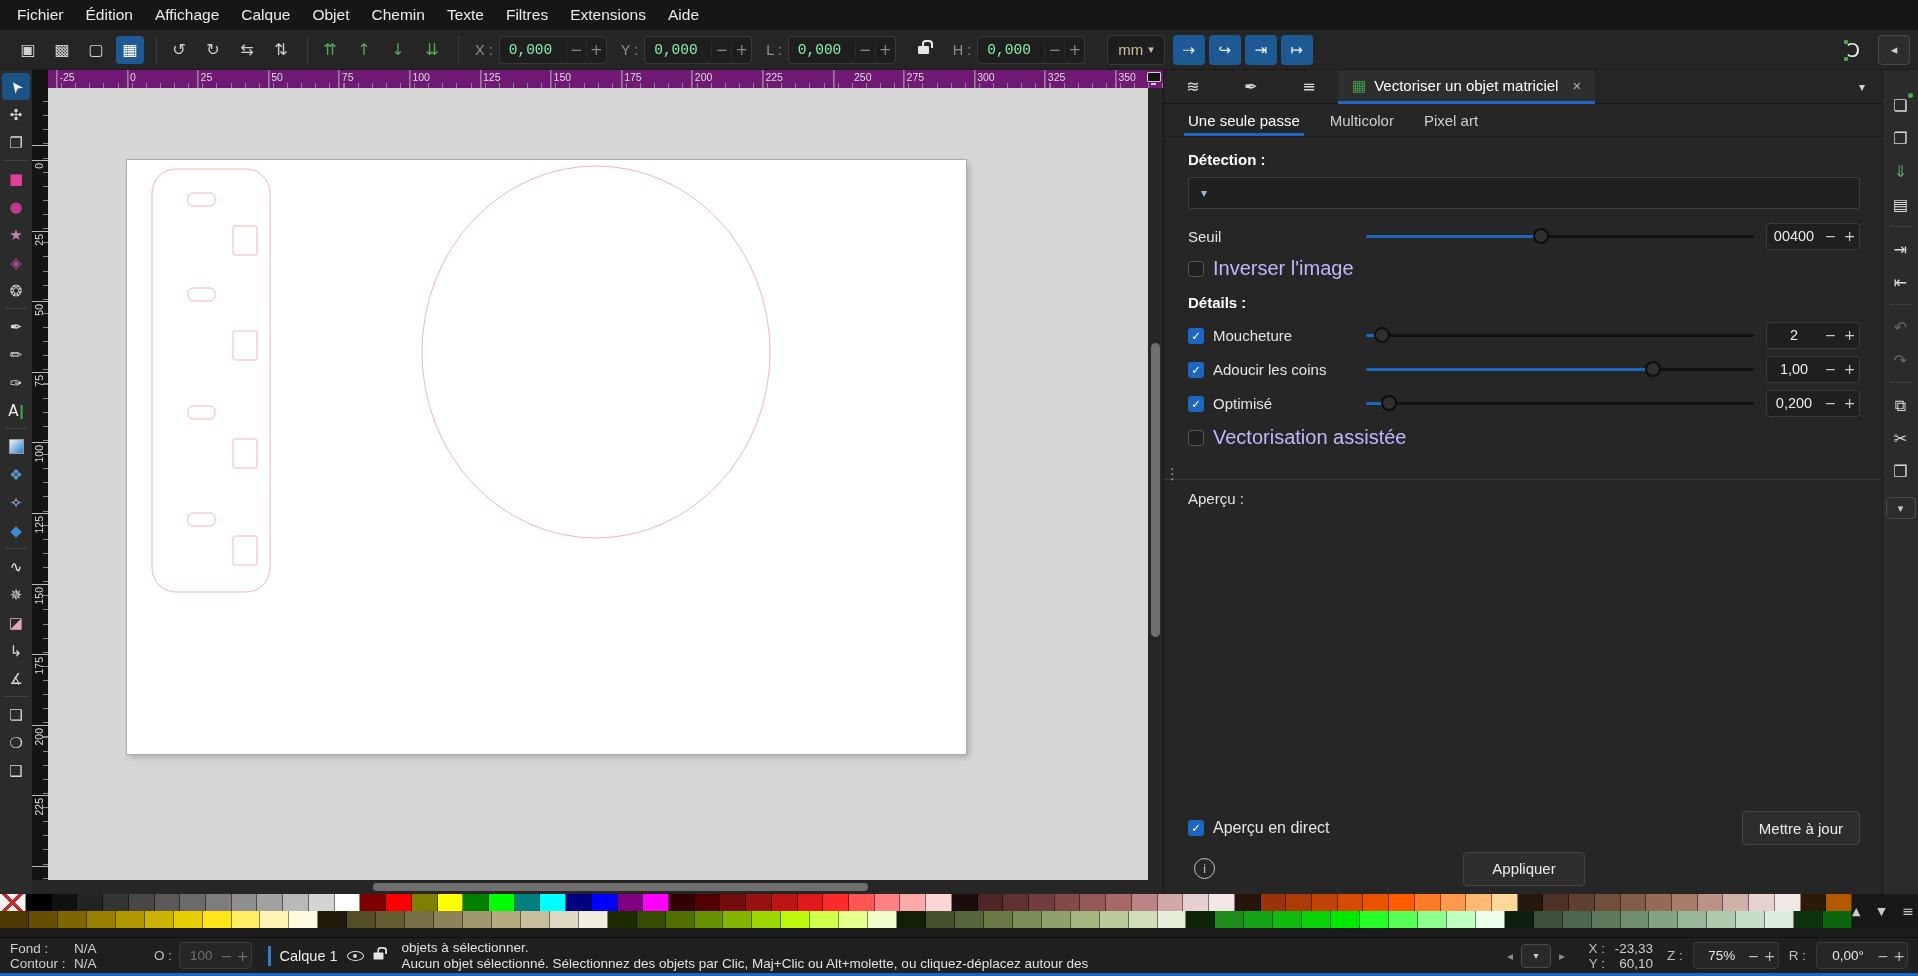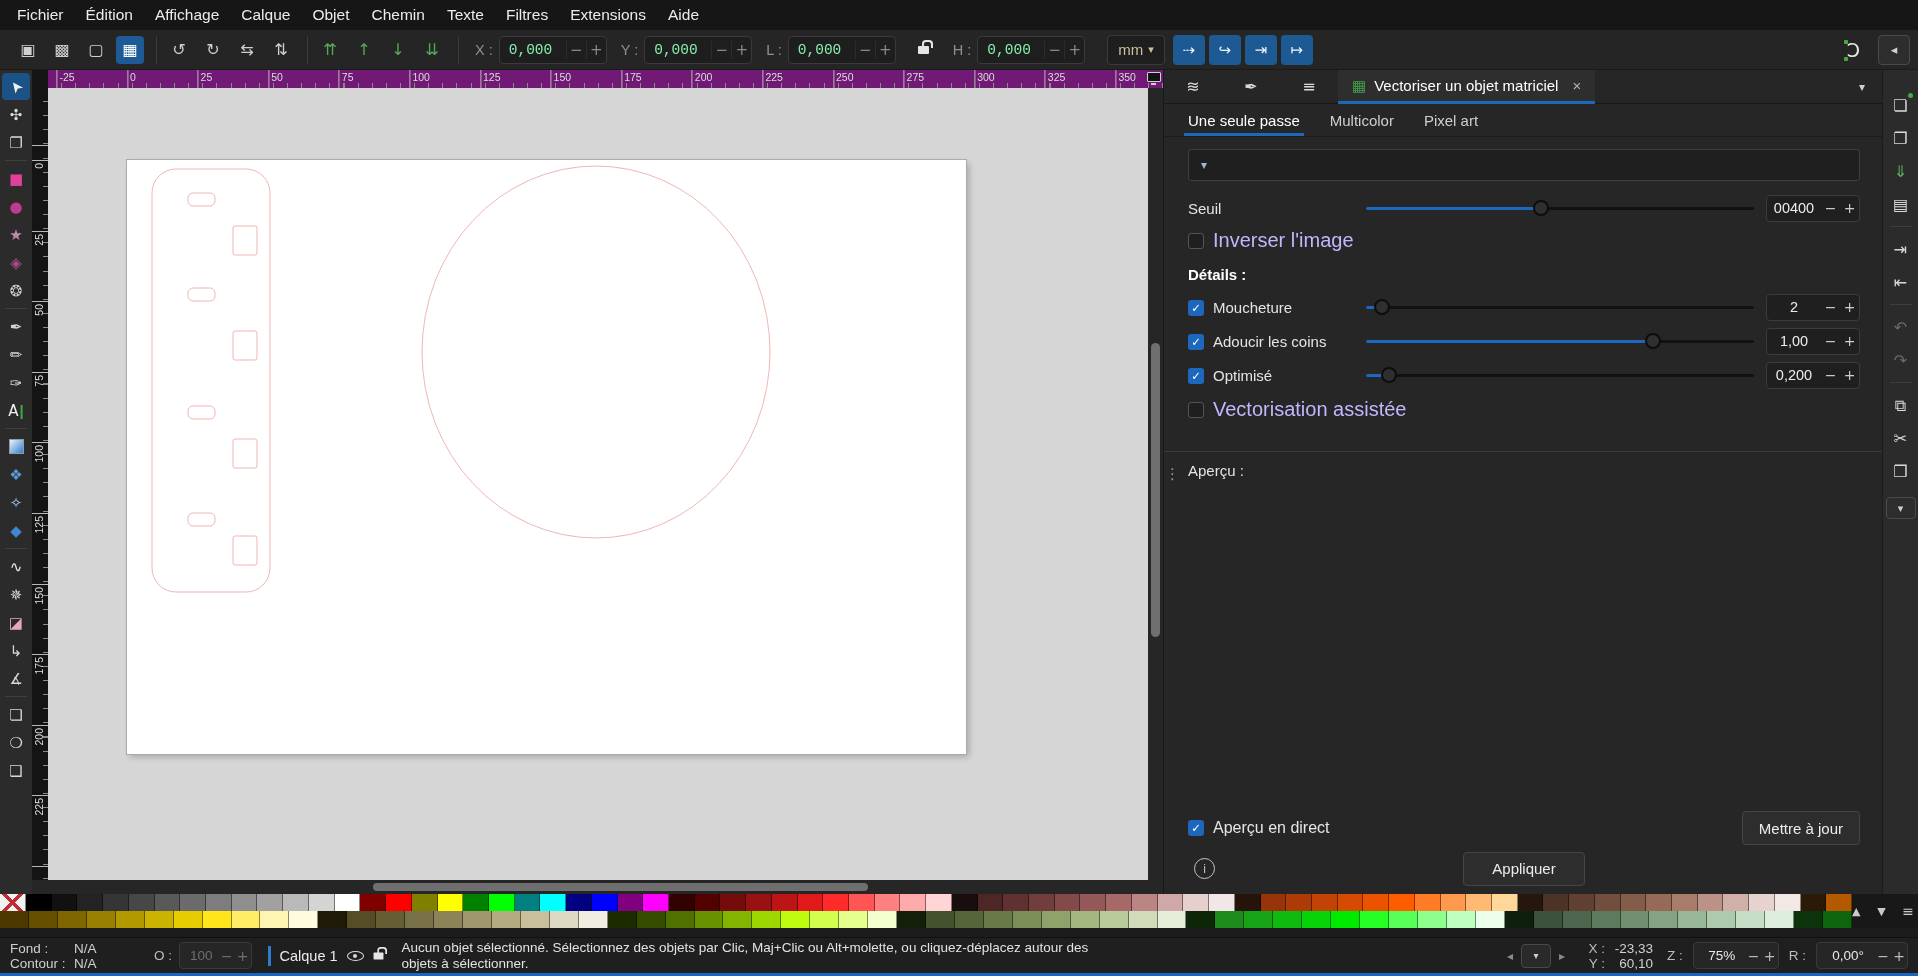--- a/index.html
+++ b/index.html
@@ -374,21 +374,21 @@
           <span class="hrl" style="left: 82px;">0</span>
           <span class="hrl" style="left: 152.6px;">25</span>
           <span class="hrl" style="left: 223.2px;">50</span>
           <span class="hrl" style="left: 293.8px;">75</span>
           <span class="hrl" style="left: 364.4px;">100</span>
           <span class="hrl" style="left: 435px;">125</span>
           <span class="hrl" style="left: 505.6px;">150</span>
           <span class="hrl" style="left: 576.2px;">175</span>
           <span class="hrl" style="left: 646.8px;">200</span>
           <span class="hrl" style="left: 717.4px;">225</span>
-          <span class="hrl" style="left: 788px;">250</span>
+          <span class="hrl" style="left: 788px; padding-left: 18px;">250</span>
           <span class="hrl" style="left: 858.6px;">275</span>
           <span class="hrl" style="left: 929.2px;">300</span>
           <span class="hrl" style="left: 999.8px;">325</span>
           <span class="hrl" style="left: 1070.4px;">350</span>
         </div>
     </div>
     <div id="canvas-row">
       <div id="vruler">
           <span class="vrl" style="top: 75px;">0</span>
           <span class="vrl" style="top: 145.6px;">25</span>
@@ -449,20 +449,21 @@
         </div>
     </div>
 
     <div id="trace-tabs">
         <div class="trace-tab active">Une seule passe</div>
         <div class="trace-tab">Multicolor</div>
         <div class="trace-tab">Pixel art</div>
       </div>
 
     <div id="trace-body">
+      <div class="sec-label">Détection :</div>
       <div class="select">
         <span class="caret glyph">▾</span>
       </div>
 
       <div class="ctl-row">
         <div class="lab-col">
             <span class="row-label">Seuil</span>
           </div>
         <div class="slider" id="seuil-slider">
             <div class="track"></div>
@@ -763,22 +764,22 @@
       <span class="st glyph">+</span>
     </div>
   </div>
   <div id="layer-block">
     <div id="layer-bar"></div>
     <span id="layer-name">Calque 1</span>
     <span class="eye-ico"></span>
     <span class="lock-ico" style="transform:scale(0.9);"></span>
   </div>
   <div id="status-msg">
+    <div>objets à sélectionner.</div>
     <div>Aucun objet sélectionné. Sélectionnez des objets par Clic, Maj+Clic ou Alt+molette, ou cliquez-déplacez autour des</div>
-    <div>objets à sélectionner.</div>
   </div>
   <div id="nav-block">
     <span class="arrow glyph">◂</span>
     <div id="nav-dd">
         <span class="glyph">▾</span>
       </div>
     <span class="arrow glyph">▸</span>
   </div>
   <div id="xy-block">
     <span class="dim-label">X :</span>

